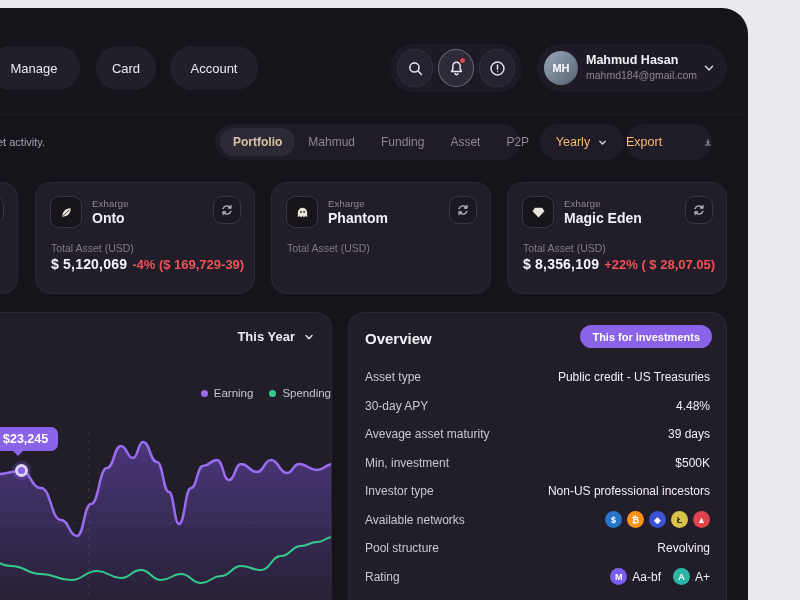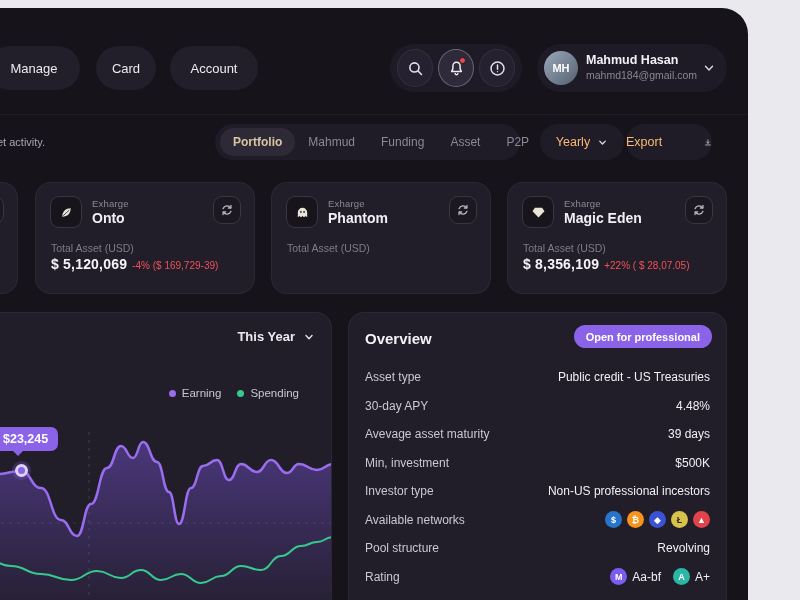--- a/index.html
+++ b/index.html
@@ -40,28 +40,28 @@
   .card{position:absolute;top:174px;width:220px;height:112px;background:#211d29;border:1px solid rgba(255,255,255,0.05);border-radius:16px;}
   .icon-sq{position:absolute;left:14px;top:13px;width:32px;height:32px;border-radius:9px;background:#17141c;border:1px solid #3a3546;
            display:flex;align-items:center;justify-content:center;}
   .c-brand{position:absolute;left:56px;top:15px;font-size:9.5px;color:#8e8896;letter-spacing:.2px;}
   .c-wallet{position:absolute;left:56px;top:27px;font-size:14px;font-weight:700;color:#f2eff5;white-space:nowrap;}
   .refresh{position:absolute;right:13px;top:13px;width:28px;height:28px;border-radius:9px;background:#1b1822;border:1px solid #3a3546;
            display:flex;align-items:center;justify-content:center;cursor:pointer;}
   .c-total{position:absolute;left:15px;top:59px;font-size:10.5px;color:#807a8c;}
   .c-amountrow{position:absolute;left:15px;top:73px;right:8px;display:flex;align-items:baseline;gap:5px;white-space:nowrap;}
   .c-amount{font-size:14px;font-weight:700;color:#f6f4f8;letter-spacing:.2px;}
-  .c-change{font-size:10px;font-weight:400;}
+  .c-change{font-size:13px;font-weight:700;}
 
   
   .chart-panel{position:absolute;left:-80px;top:304px;width:412px;height:320px;background:#211d29;
                border:1px solid rgba(255,255,255,0.05);border-radius:16px;overflow:hidden;}
   .chart-period{position:absolute;right:16px;top:16px;font-size:13px;font-weight:600;color:#ece9f0;
                 display:flex;align-items:center;gap:8px;cursor:pointer;}
-  .legend{position:absolute;right:32px;top:74px;display:flex;gap:16px;font-size:11.5px;color:#c9c5d2;}
+  .legend{position:absolute;right:0;top:74px;display:flex;gap:16px;font-size:11.5px;color:#c9c5d2;}
   .legend-item{display:flex;align-items:center;gap:6px;cursor:pointer;}
   .ldot{width:7px;height:7px;border-radius:50%;}
   .chart-svg{position:absolute;left:0;top:115px;}
   .chart-tooltip{position:absolute;left:72px;top:114px;height:24px;padding:0 10px;border-radius:7px;color:#fff;
                  font-size:12.5px;font-weight:700;display:flex;align-items:center;}
   .chart-tooltip::after{content:"";position:absolute;left:20px;bottom:-5px;border:5px solid transparent;border-bottom:none;border-top-color:inherit;}
   .chart-marker{position:absolute;left:94px;top:151px;width:13px;height:13px;border-radius:50%;
                 background:#8b63e8;border:3px solid #ded3fb;box-shadow:0 0 0 3px rgba(139,99,232,.25);}
 
   
@@ -260,21 +260,21 @@
         <path fill="url(#gradE)" d="M0 70 C13 70 13 58 26 58 C39 58 39 50 52 50 C64 50 64 46 76 46 C88 46 88 43 100 43 C110 43 110 60 120 60 C130 60 130 92 140 92 C148 92 148 108 156 108 C163 108 163 76 170 76 C178 76 178 40 186 40 C193 40 193 18 200 18 C206 18 206 30 212 30 C217 30 217 14 222 14 C229 14 229 34 236 34 C242 34 242 64 248 64 C253 64 253 96 258 96 C264 96 264 60 270 60 C276 60 276 38 282 38 C289 38 289 32 296 32 C302 32 302 52 308 52 C314 52 314 36 320 36 C328 36 328 44 336 44 C343 44 343 32 350 32 C358 32 358 45 366 45 C372 45 372 36 378 36 C387 36 387 42 396 42 C404 42 404 36 412 36 L412 200 L0 200 Z"></path>
         <path fill="none" stroke="#9a6cf0" stroke-width="2.5" stroke-linejoin="round" stroke-linecap="round" d="M0 70 C13 70 13 58 26 58 C39 58 39 50 52 50 C64 50 64 46 76 46 C88 46 88 43 100 43 C110 43 110 60 120 60 C130 60 130 92 140 92 C148 92 148 108 156 108 C163 108 163 76 170 76 C178 76 178 40 186 40 C193 40 193 18 200 18 C206 18 206 30 212 30 C217 30 217 14 222 14 C229 14 229 34 236 34 C242 34 242 64 248 64 C253 64 253 96 258 96 C264 96 264 60 270 60 C276 60 276 38 282 38 C289 38 289 32 296 32 C302 32 302 52 308 52 C314 52 314 36 320 36 C328 36 328 44 336 44 C343 44 343 32 350 32 C358 32 358 45 366 45 C372 45 372 36 378 36 C387 36 387 42 396 42 C404 42 404 36 412 36"></path>
         <path fill="none" stroke="#35c98e" stroke-width="2" stroke-linejoin="round" stroke-linecap="round" d="M0 126 C15 126 15 133 30 133 C45 133 45 128 60 128 C75 128 75 138 90 138 C105 138 105 146 120 146 C135 146 135 152 150 152 C163 152 163 143 176 143 C188 143 188 150 200 150 C210 150 210 142 220 142 C230 142 230 152 240 152 C250 152 250 146 260 146 C270 146 270 155 280 155 C290 155 290 148 300 148 C310 148 310 138 320 138 C330 138 330 142 340 142 C350 142 350 128 360 128 C370 128 370 118 380 118 C388 118 388 114 396 114 C404 114 404 109 412 109"></path>
       </svg>
       <div class="chart-tooltip" style="background: rgb(139, 99, 232); border-top-color: rgb(139, 99, 232);">$23,245</div>
       <div class="chart-marker"></div>
     </div>
 
     <div class="overview-panel">
       <div class="ov-title">Overview</div>
-      <div class="ov-badge" style="background: rgb(139, 99, 232);">Open for professional</div>
+      <div class="ov-badge" style="background: rgb(139, 99, 232);">This for investments</div>
       <div class="ov-rows">
         <div class="ov-row">
           <span class="ov-label">Asset type</span>
           <span class="ov-value">Public credit - US Treasuries</span>
         </div>
         <div class="ov-row">
           <span class="ov-label">30-day APY</span>
           <span class="ov-value">4.48%</span>
         </div>
         <div class="ov-row">

